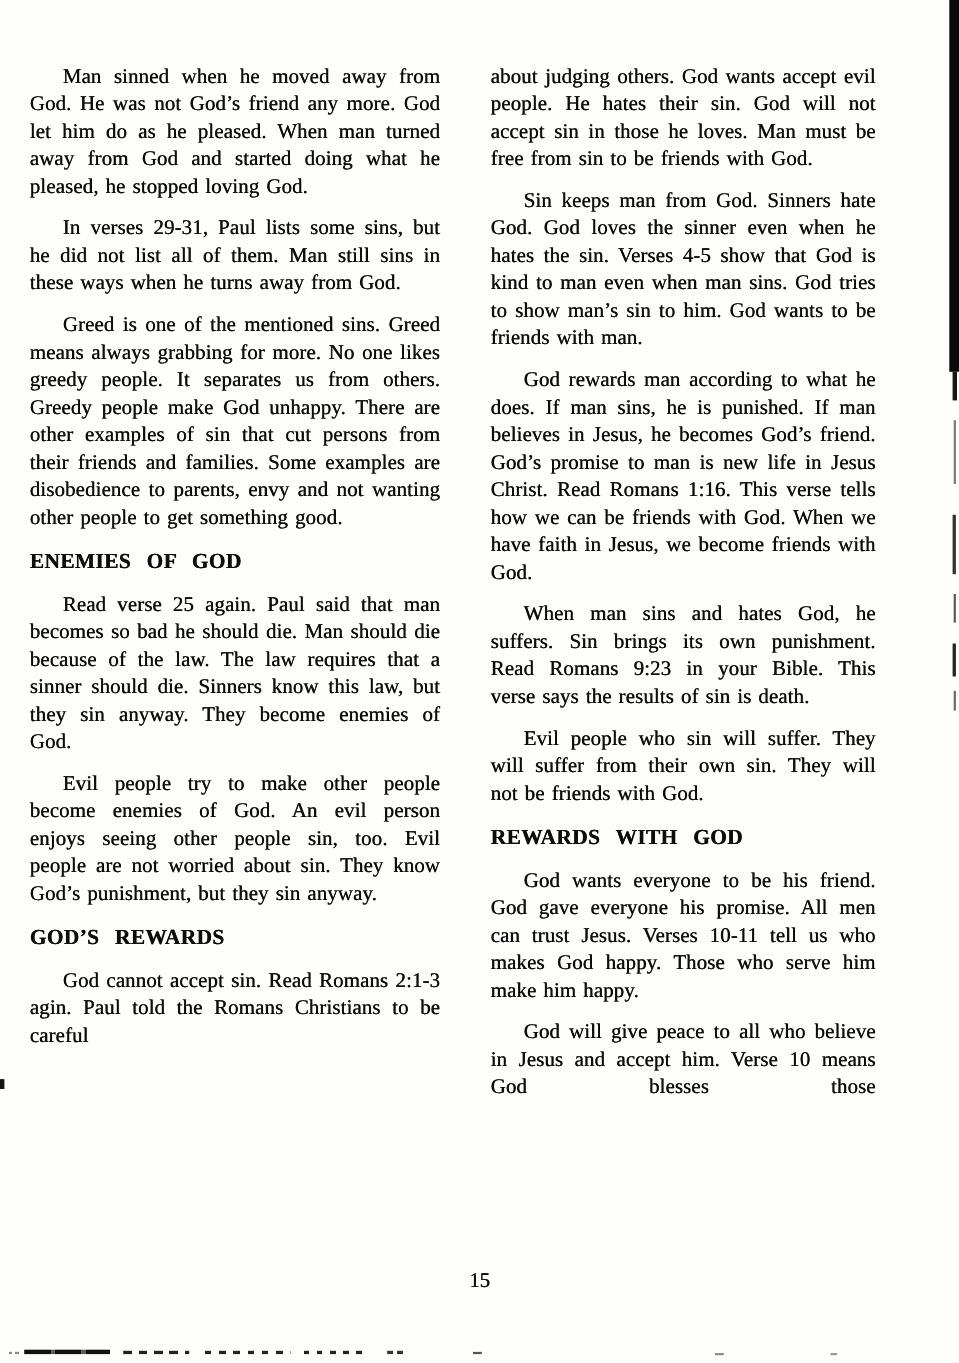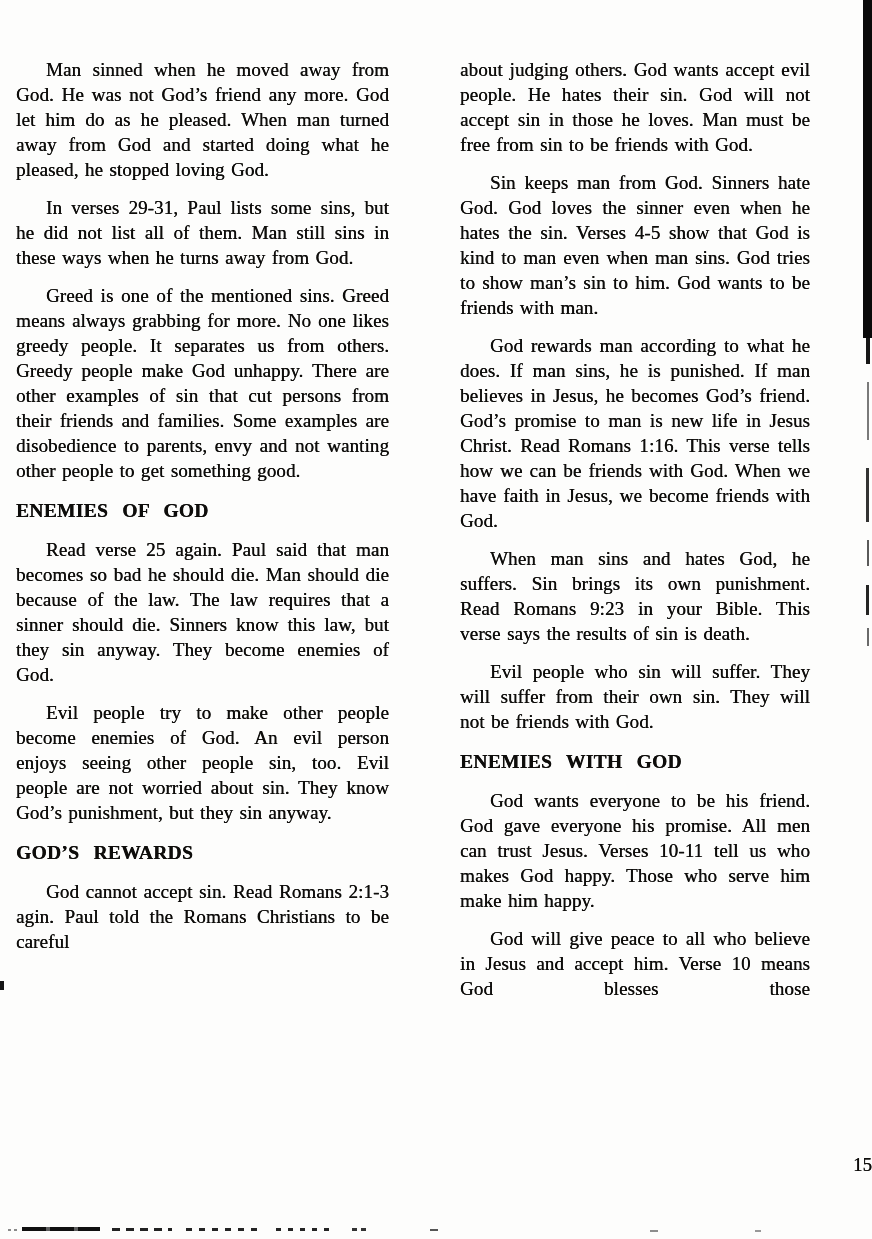--- a/index.html
+++ b/index.html
@@ -5,23 +5,22 @@
   html, body { margin:0; padding:0; }
   body {
     width:872px; height:1239px;
     background:#fdfdfc;
     position:relative;
     overflow:hidden;
     font-family:"Liberation Serif","DejaVu Serif",serif;
     color:#0e0d0b;
   }
   .content {
-    position:absolute; top:57px; left:16px;
+    position:absolute; top:57px; left:27px;
     display:flex;
-    gap:25px;
   }
   .col-left  { width:373px; margin-right:46px; }
   .col-right { width:350px; }
   p.para {
     margin:0 0 13px 0;
     font-size:19px;
     line-height:25px;
     text-align:justify;
     text-indent:30px;
     word-spacing:1.5px;
@@ -35,21 +34,21 @@
     font-size:19.5px;
     line-height:24px;
     font-weight:bold;
     text-align:left;
     word-spacing:9px;
     letter-spacing:0.3px;
     text-shadow:0.3px 0 0 currentColor;
   }
   .page-number {
     position:absolute; top:1152px; left:0; width:872px;
-    text-align:right;
+    text-align:center;
     font-size:19px; line-height:25px;
     text-shadow:0.3px 0 0 currentColor;
   }
   
   .artifact { position:absolute; }
   .edge-bar-solid   { left:863px; top:0;     width:9px;  height:338px; background:#0a0a0a; }
   .edge-seg-1 { left:866px; top:338px; width:4px; height:26px;  background:#161616; }
   .edge-seg-2 { left:867px; top:382px; width:2px; height:58px;  background:#7a7a7a; }
   .edge-seg-3 { left:866px; top:468px; width:3px; height:54px;  background:#333; }
   .edge-seg-4 { left:867px; top:540px; width:2px; height:26px;  background:#5a5a5a; }
@@ -83,21 +82,21 @@
       <h2 class="heading">GOD’S REWARDS</h2>
       <p class="para cont">God cannot accept sin. Read Romans 2:1-3 agin. Paul told the Romans Christians to be careful</p>
     </div>
 
     <div class="col-right">
       <p class="para noindent">about judging others. God wants accept evil people. He hates their sin. God will not accept sin in those he loves. Man must be free from sin to be friends with God.</p>
       <p class="para">Sin keeps man from God. Sinners hate God. God loves the sinner even when he hates the sin. Verses 4-5 show that God is kind to man even when man sins. God tries to show man’s sin to him. God wants to be friends with man.</p>
       <p class="para">God rewards man according to what he does. If man sins, he is punished. If man believes in Jesus, he becomes God’s friend. God’s promise to man is new life in Jesus Christ. Read Romans 1:16. This verse tells how we can be friends with God. When we have faith in Jesus, we become friends with God.</p>
       <p class="para">When man sins and hates God, he suffers. Sin brings its own punishment. Read Romans 9:23 in your Bible. This verse says the results of sin is death.</p>
       <p class="para">Evil people who sin will suffer. They will suffer from their own sin. They will not be friends with God.</p>
-      <h2 class="heading">ENEMIES WITH GOD</h2>
+      <h2 class="heading">REWARDS WITH GOD</h2>
       <p class="para">God wants everyone to be his friend. God gave everyone his promise. All men can trust Jesus. Verses 10-11 tell us who makes God happy. Those who serve him make him happy.</p>
       <p class="para cont">God will give peace to all who believe in Jesus and accept him. Verse 10 means God blesses those</p>
     </div>
 
   </div>
 
   <div class="page-number">15</div>
 
   <div class="artifact edge-bar-solid"></div>
   <div class="artifact edge-seg-1"></div>

